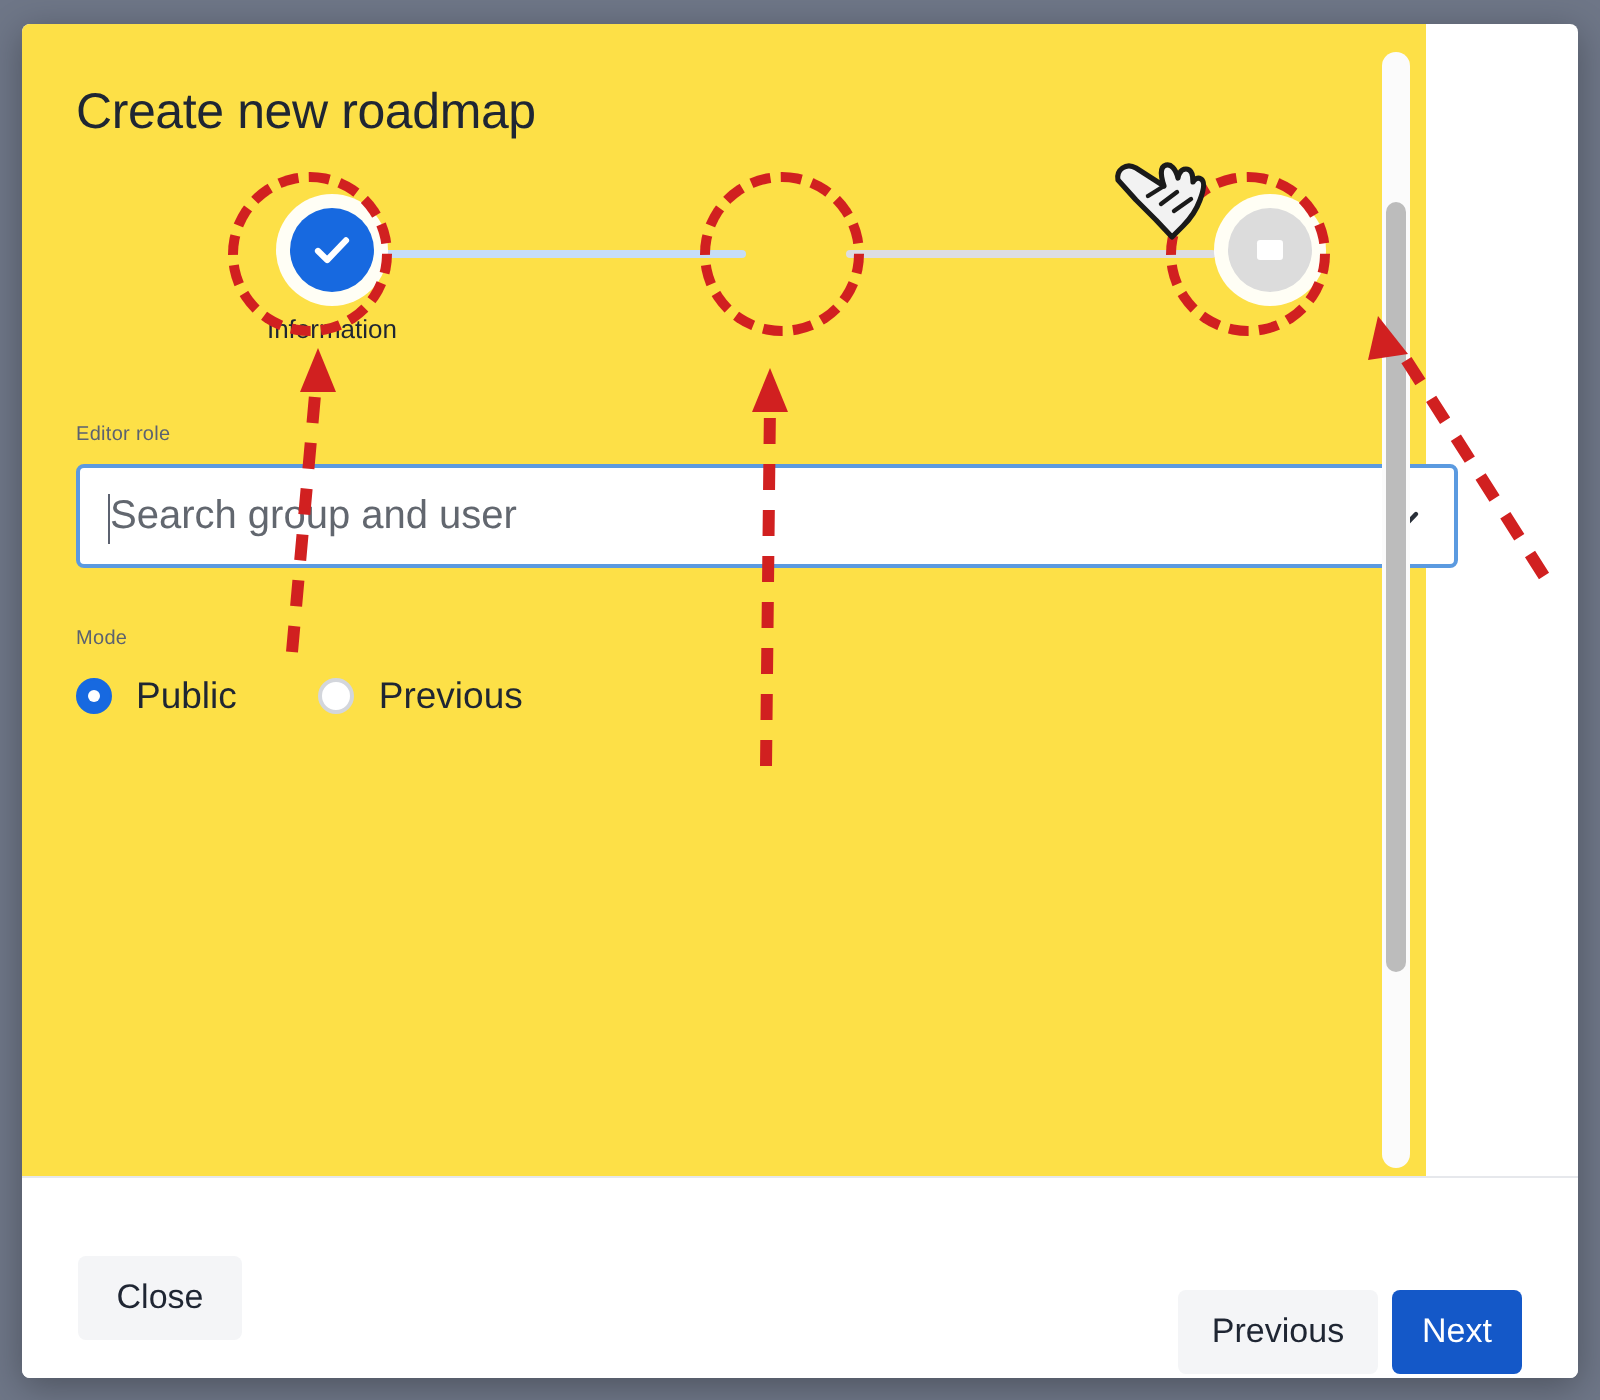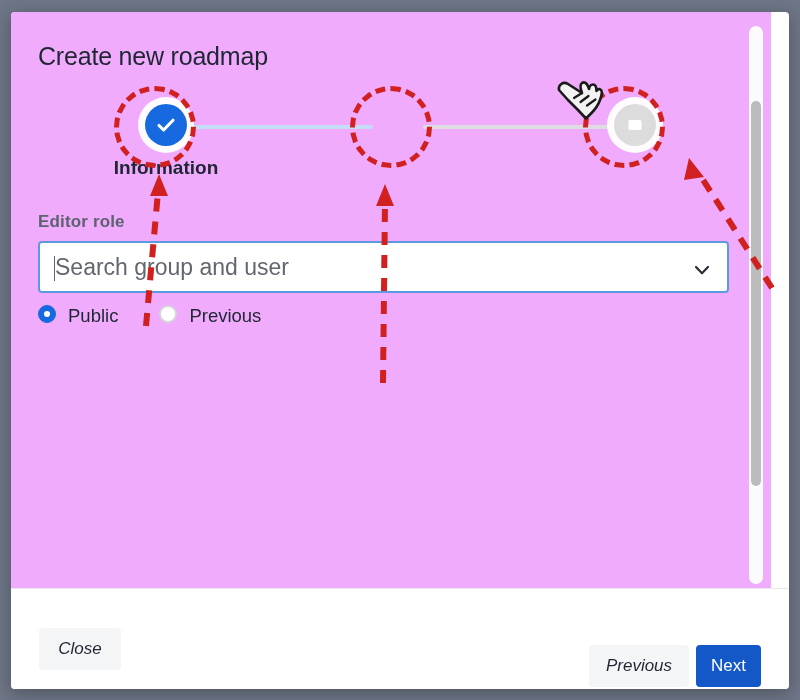--- a/index.html
+++ b/index.html
@@ -26,23 +26,23 @@
     background: #ffffff;
     border-radius: 4px;
     box-shadow: 0 4px 18px rgba(0,0,0,0.30);
     overflow: hidden;
   }
 
   
   #dialog-body {
     position: absolute;
     left: 0; top: 0;
-    width: 760px;
+    width: 702px;
     height: 576px;
-    background: #f0abfc;
+    background: #fde047;
   }
 
   #page-title {
     position: absolute;
     left: 27px;
     top: 30px;
     font-size: 25px;
     color: #1f2633;
     letter-spacing: -0.2px;
     white-space: nowrap;
@@ -83,24 +83,23 @@
     box-shadow: 0 0 0 7px rgba(255,255,255,0.95);
   }
   .step-circle.inactive {
     background: #dcdcdc;
     box-shadow: 0 0 0 7px rgba(255,255,255,0.95);
   }
   .step-circle svg { display: block; }
 
   .step-label {
     margin-top: 11px;
-    font-size: 19px;
+    font-size: 13px;
     color: #1f2633;
     white-space: nowrap;
-    font-weight: bold;
   }
 
   .connector {
     position: absolute;
     top: 28px;
     height: 4px;
     border-radius: 2px;
     z-index: 1;
   }
   #connector-1 {
@@ -115,22 +114,22 @@
   }
 
   
   #form-area {
     position: absolute;
     left: 27px;
     top: 200px;
     width: 710px;
   }
   .field-label {
-    font-size: 17px;
-    font-weight: bold;
+    font-size: 10px;
+    font-weight: normal;
     color: #5c6270;
     letter-spacing: 0.15px;
     margin-bottom: 9px;
   }
   #editor-role-input {
     position: relative;
     width: 691px;
     height: 52px;
     border: 2px solid #5b9ae0;
     border-radius: 4px;
@@ -141,39 +140,39 @@
   #caret {
     position: absolute;
     left: 14px;
     top: 13px;
     width: 1px;
     height: 25px;
     background: #5c6270;
   }
   #editor-role-placeholder {
     margin-left: 15px;
-    font-size: 23px;
+    font-size: 20px;
     color: #62676f;
   }
   #dropdown-chevron {
     position: absolute;
     right: 17px;
     top: 19px;
   }
 
   #mode-label { margin-top: 30px; }
 
   #mode-options {
     margin-top: 12px;
     display: flex;
     align-items: center;
   }
   .radio-option {
     display: flex;
-    align-items: flex-start;
+    align-items: center;
     margin-right: 41px;
   }
   .radio {
     width: 18px;
     height: 18px;
     border-radius: 50%;
     display: flex;
     align-items: center;
     justify-content: center;
     flex: none;
@@ -238,21 +237,20 @@
     display: flex;
     align-items: center;
     justify-content: center;
     cursor: pointer;
     border: none;
     font-family: "Liberation Sans", sans-serif;
   }
   .btn-secondary {
     background: #f4f5f7;
     color: #1f2633;
-    font-style: italic;
   }
   .btn-primary {
     background: #1458c8;
     color: #ffffff;
   }
   #close-button    { left: 28px;  top: 39px; width: 82px; }
   #previous-button { right: 100px; top: 56px; width: 100px; }
   #next-button     { right: 28px; top: 56px; width: 65px; }
 
   
@@ -324,20 +322,21 @@
       <div id="editor-role-input">
         <span id="caret"></span>
         <span id="editor-role-placeholder">Search group and user</span>
         <span id="dropdown-chevron">
           <svg width="16" height="11" viewBox="0 0 16 11">
             <path d="M2 2 L8 8.3 L14 2" fill="none" stroke="#2a3039" stroke-width="2.2" stroke-linecap="round" stroke-linejoin="round"></path>
           </svg>
         </span>
       </div>
 
+      <div class="field-label" id="mode-label">Mode</div>
 
       <div id="mode-options">
         <div class="radio-option">
           <span class="radio checked"></span>
           <span class="radio-text">Public</span>
         </div>
         <div class="radio-option">
           <span class="radio unchecked"></span>
           <span class="radio-text">Previous</span>
         </div>

